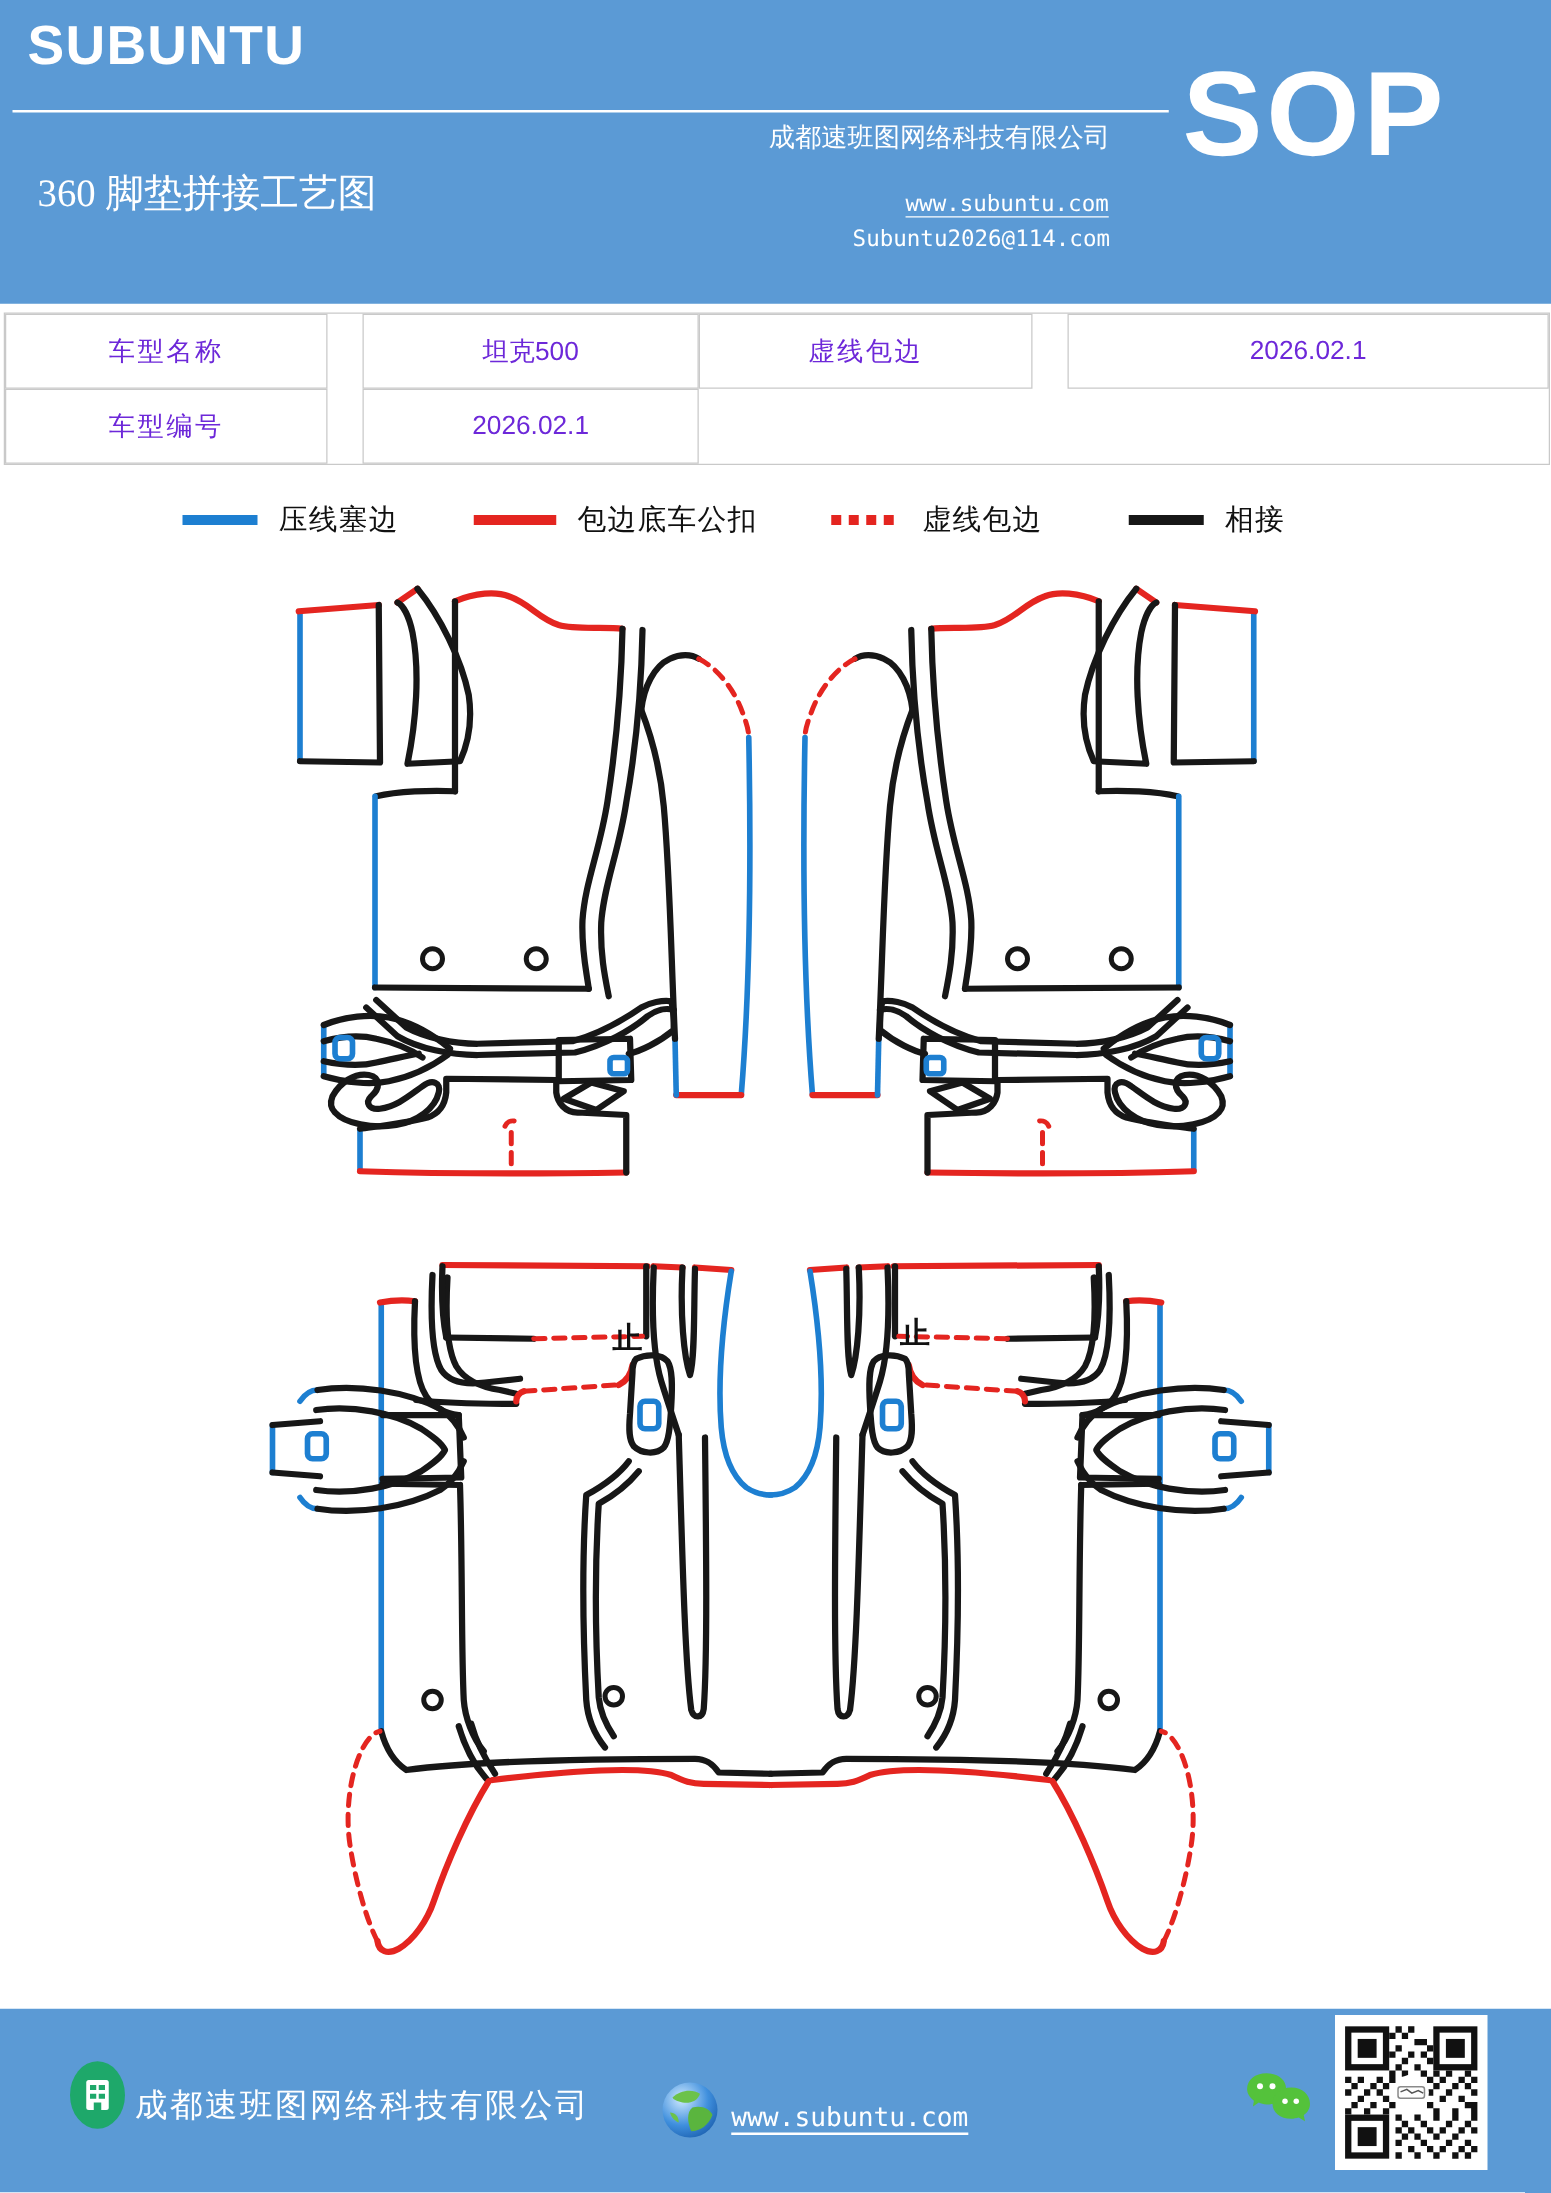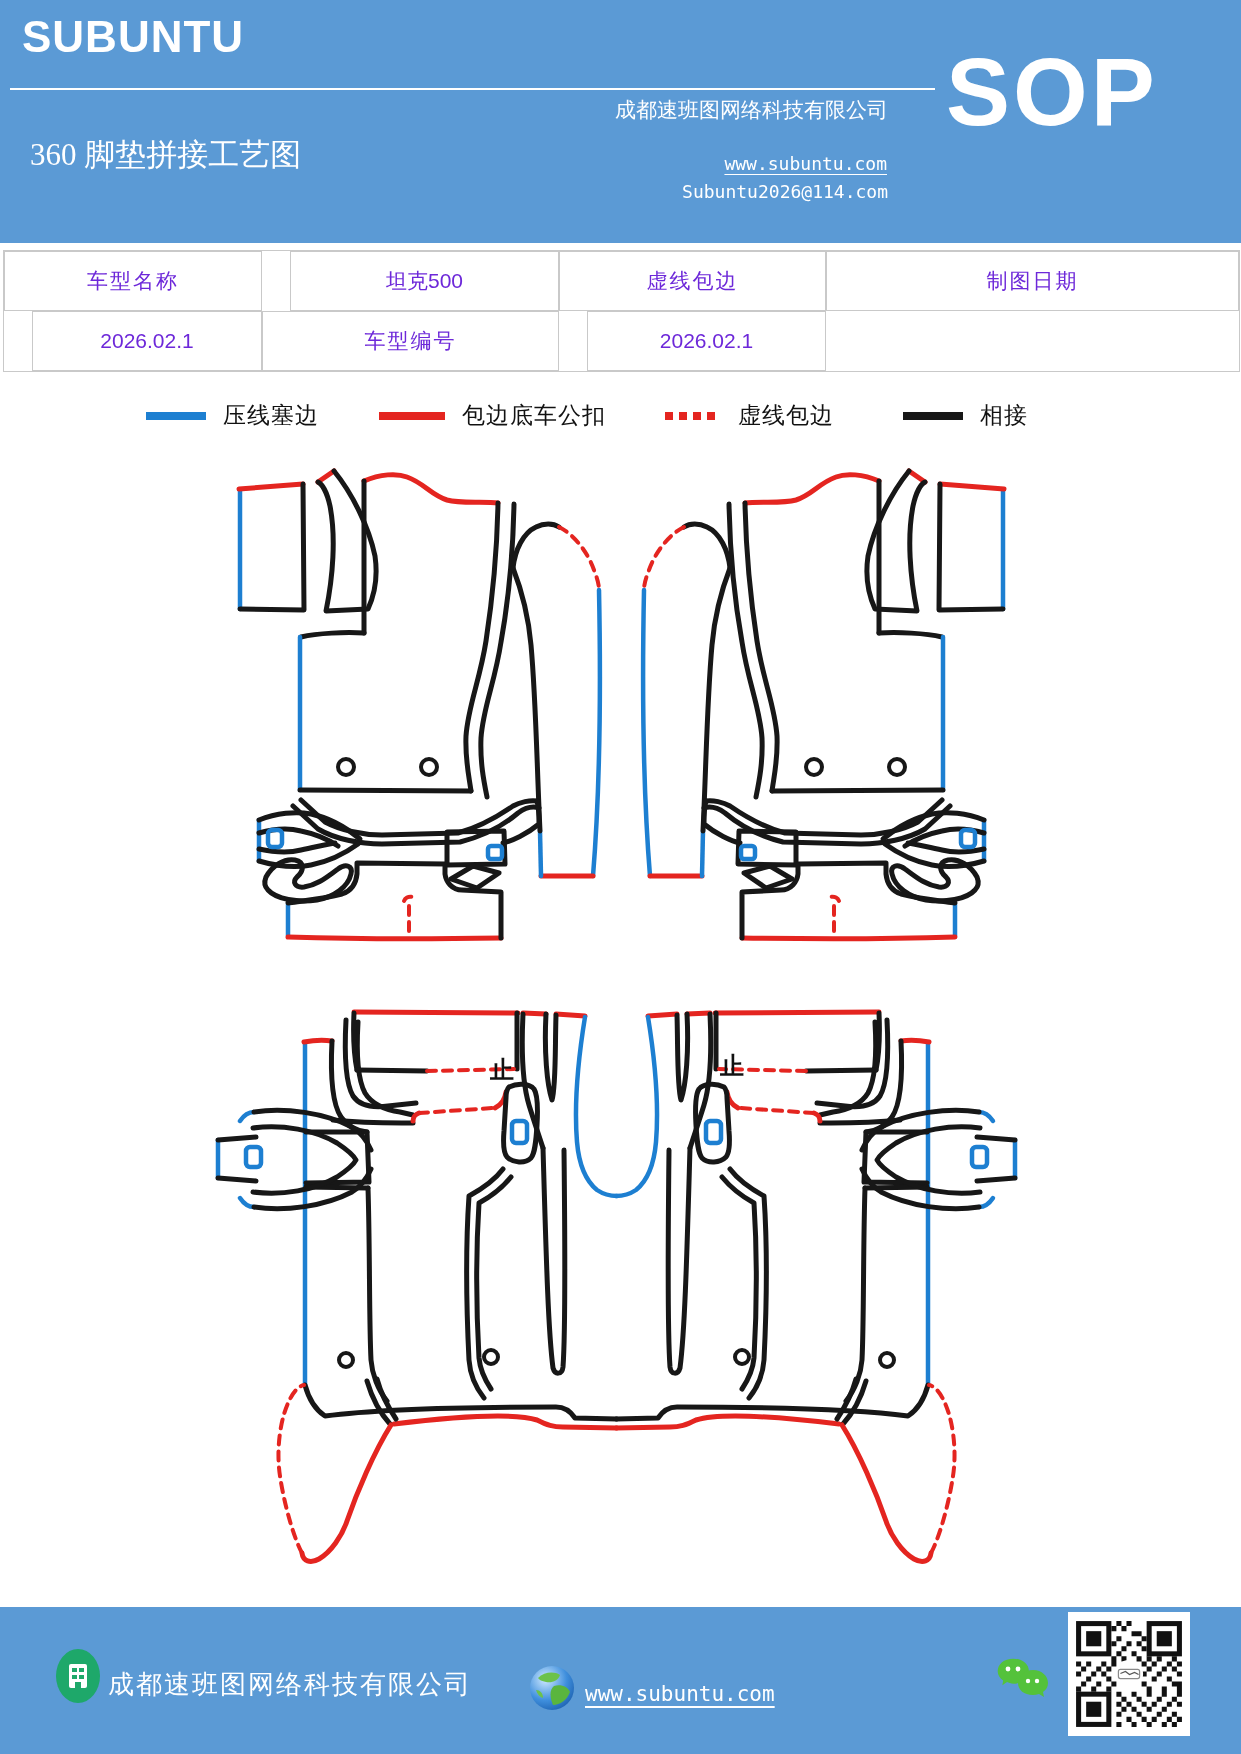--- a/index.html
+++ b/index.html
@@ -65,21 +65,20 @@
   <div class="hdr-company">成都速班图网络科技有限公司</div>
   <div class="hdr-site">www.subuntu.com</div>
   <div class="hdr-mail">Subuntu2026@114.com</div>
   <div class="sop">SOP</div>
 </div>
 
 <div class="info-table">
   <div class="cell lbl">车型名称</div>
   <div class="cell val">坦克500</div>
   <div class="cell lbl">虚线包边</div>
-  <div class="cell lbl">制图日期</div>
   <div class="cell val">2026.02.1</div>
   <div class="cell lbl">车型编号</div>
   <div class="cell val">2026.02.1</div>
 </div>
 
 <div class="legend">
   <div class="leg-item" style="left:143px">
     <svg width="66" height="10">
       <line x1="3" y1="5" x2="63" y2="5" stroke-width="8" stroke="#1d7fd1"></line>
     </svg>

